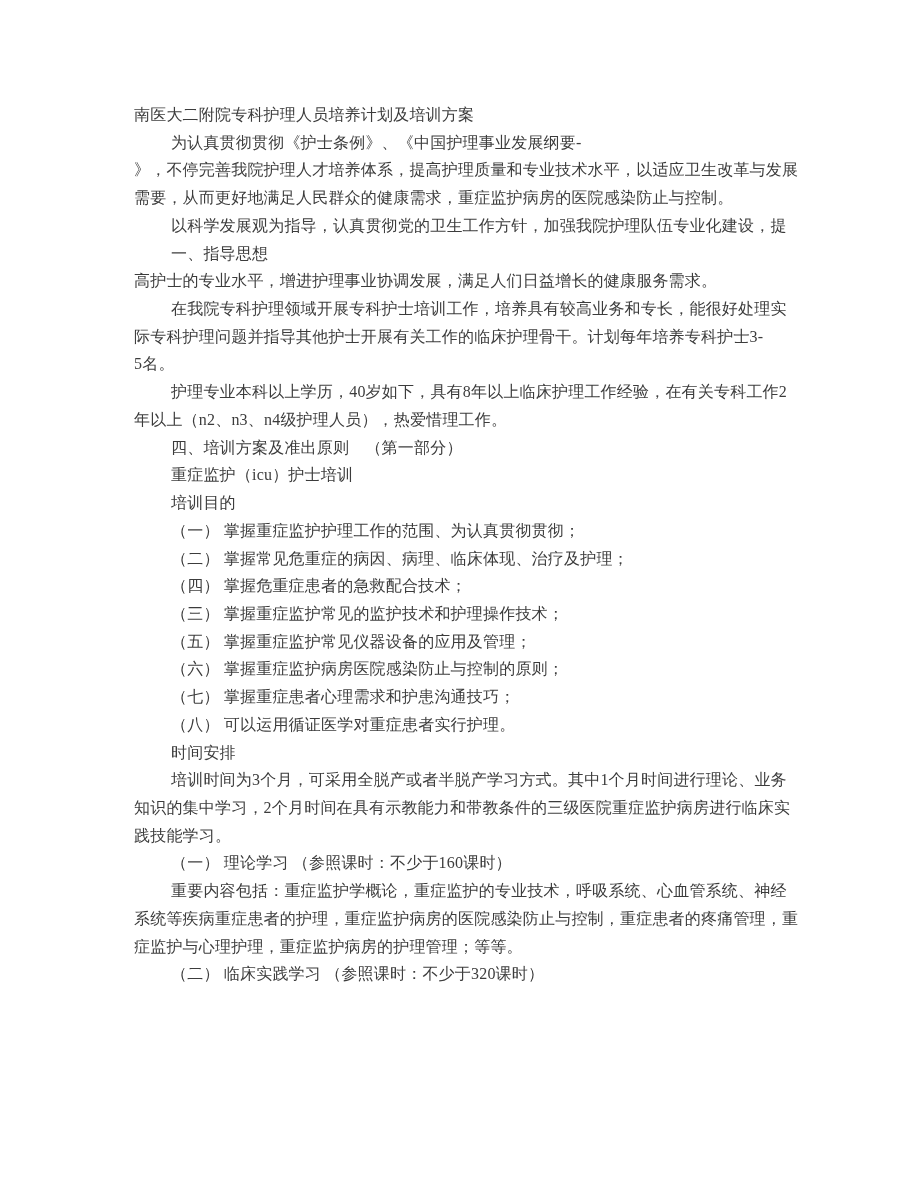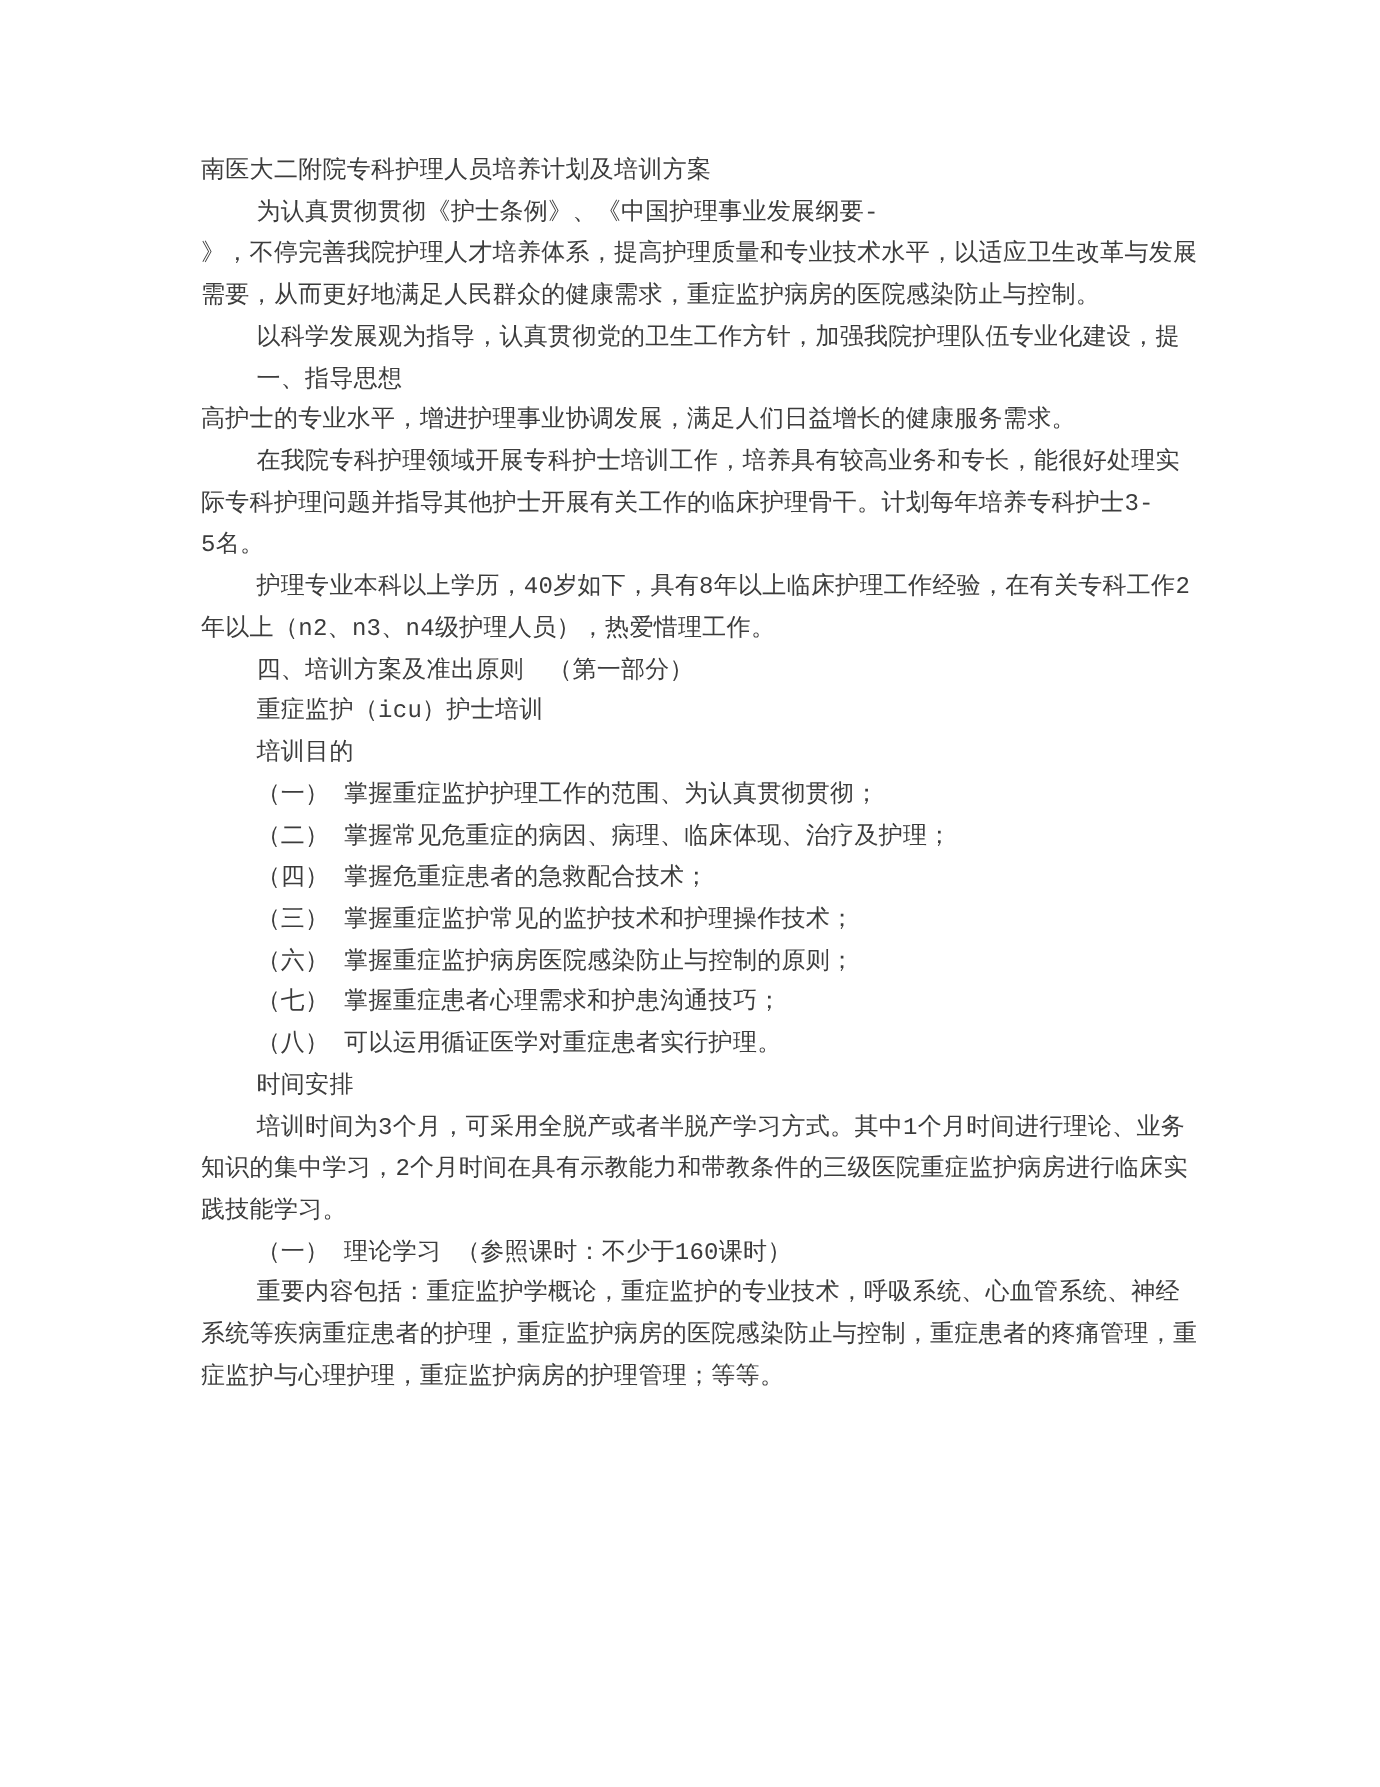--- a/index.html
+++ b/index.html
@@ -6,21 +6,21 @@
     margin: 0;
     padding: 0;
     background: #ffffff;
   }
   .page {
     position: relative;
     width: 920px;
     height: 1191px;
     background: #ffffff;
     overflow: hidden;
-    font-family: Liberation Mono, monospace;
+    font-family: Liberation Serif, serif;
   }
   .doc {
     position: absolute;
     left: 134px;
     top: 101px;
     width: 706px;
   }
   .line {
     font-size: 16px;
     line-height: 27.72px;
@@ -50,25 +50,27 @@
       <div class="line">5名。</div>
       <div class="line indent">护理专业本科以上学历，40岁如下，具有8年以上临床护理工作经验，在有关专科工作2</div>
       <div class="line">年以上（n2、n3、n4级护理人员），热爱惜理工作。</div>
       <div class="line indent">四、培训方案及准出原则　（第一部分）</div>
       <div class="line indent">重症监护（icu）护士培训</div>
       <div class="line indent">培训目的</div>
       <div class="line indent">（一） 掌握重症监护护理工作的范围、为认真贯彻贯彻；</div>
       <div class="line indent">（二） 掌握常见危重症的病因、病理、临床体现、治疗及护理；</div>
       <div class="line indent">（四） 掌握危重症患者的急救配合技术；</div>
       <div class="line indent">（三） 掌握重症监护常见的监护技术和护理操作技术；</div>
+      <div class="line indent">（五） 掌握重症监护常见仪器设备的应用及管理；</div>
       <div class="line indent">（六） 掌握重症监护病房医院感染防止与控制的原则；</div>
       <div class="line indent">（七） 掌握重症患者心理需求和护患沟通技巧；</div>
       <div class="line indent">（八） 可以运用循证医学对重症患者实行护理。</div>
       <div class="line indent">时间安排</div>
       <div class="line indent">培训时间为3个月，可采用全脱产或者半脱产学习方式。其中1个月时间进行理论、业务</div>
       <div class="line">知识的集中学习，2个月时间在具有示教能力和带教条件的三级医院重症监护病房进行临床实</div>
       <div class="line">践技能学习。</div>
       <div class="line indent">（一） 理论学习 （参照课时：不少于160课时）</div>
       <div class="line indent">重要内容包括：重症监护学概论，重症监护的专业技术，呼吸系统、心血管系统、神经</div>
       <div class="line">系统等疾病重症患者的护理，重症监护病房的医院感染防止与控制，重症患者的疼痛管理，重</div>
       <div class="line">症监护与心理护理，重症监护病房的护理管理；等等。</div>
+      <div class="line indent">（二） 临床实践学习 （参照课时：不少于320课时）</div>
     </div>
 </div>
 
 </body></html>

